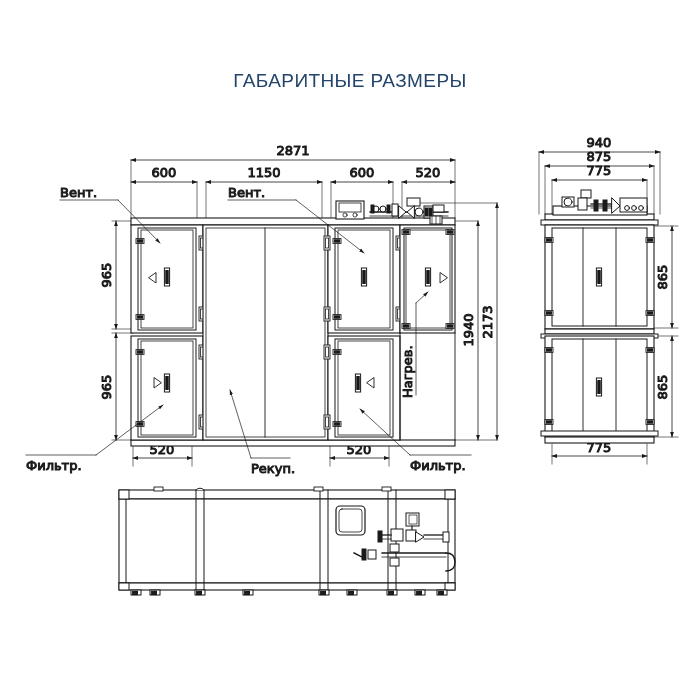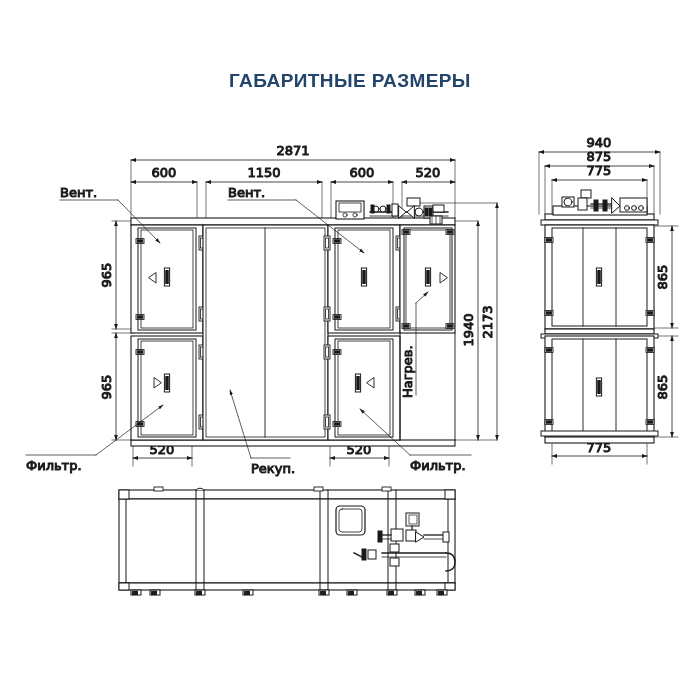--- a/index.html
+++ b/index.html
@@ -15,21 +15,21 @@
     font-family: "DejaVu Sans", sans-serif;
     overflow: hidden;
   }
   #title {
     position: absolute;
     left: 0;
     top: 70px;
     width: 700px;
     text-align: center;
     font-family: "Liberation Sans", sans-serif;
-    font-weight: bold;
+    font-weight: normal;
     font-size: 19px;
     letter-spacing: 0.4px;
     color: #23456b;
     white-space: nowrap;
   }
   #drawing {
     position: absolute;
     left: 0;
     top: 0;
   }

